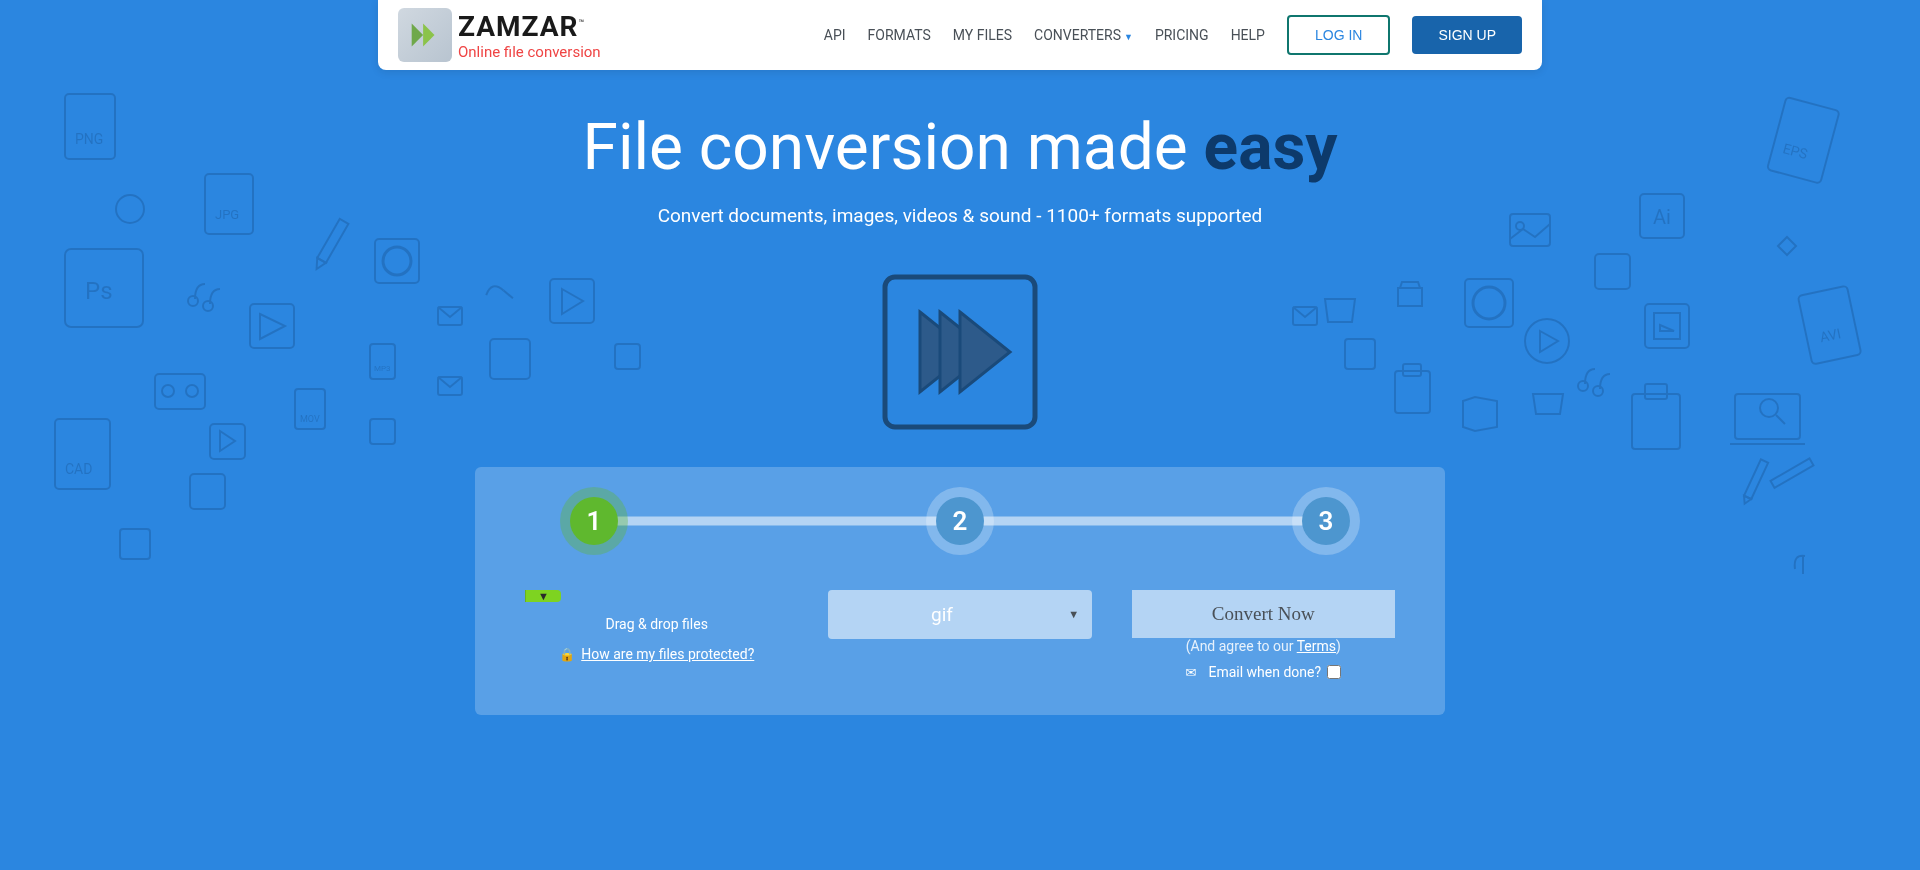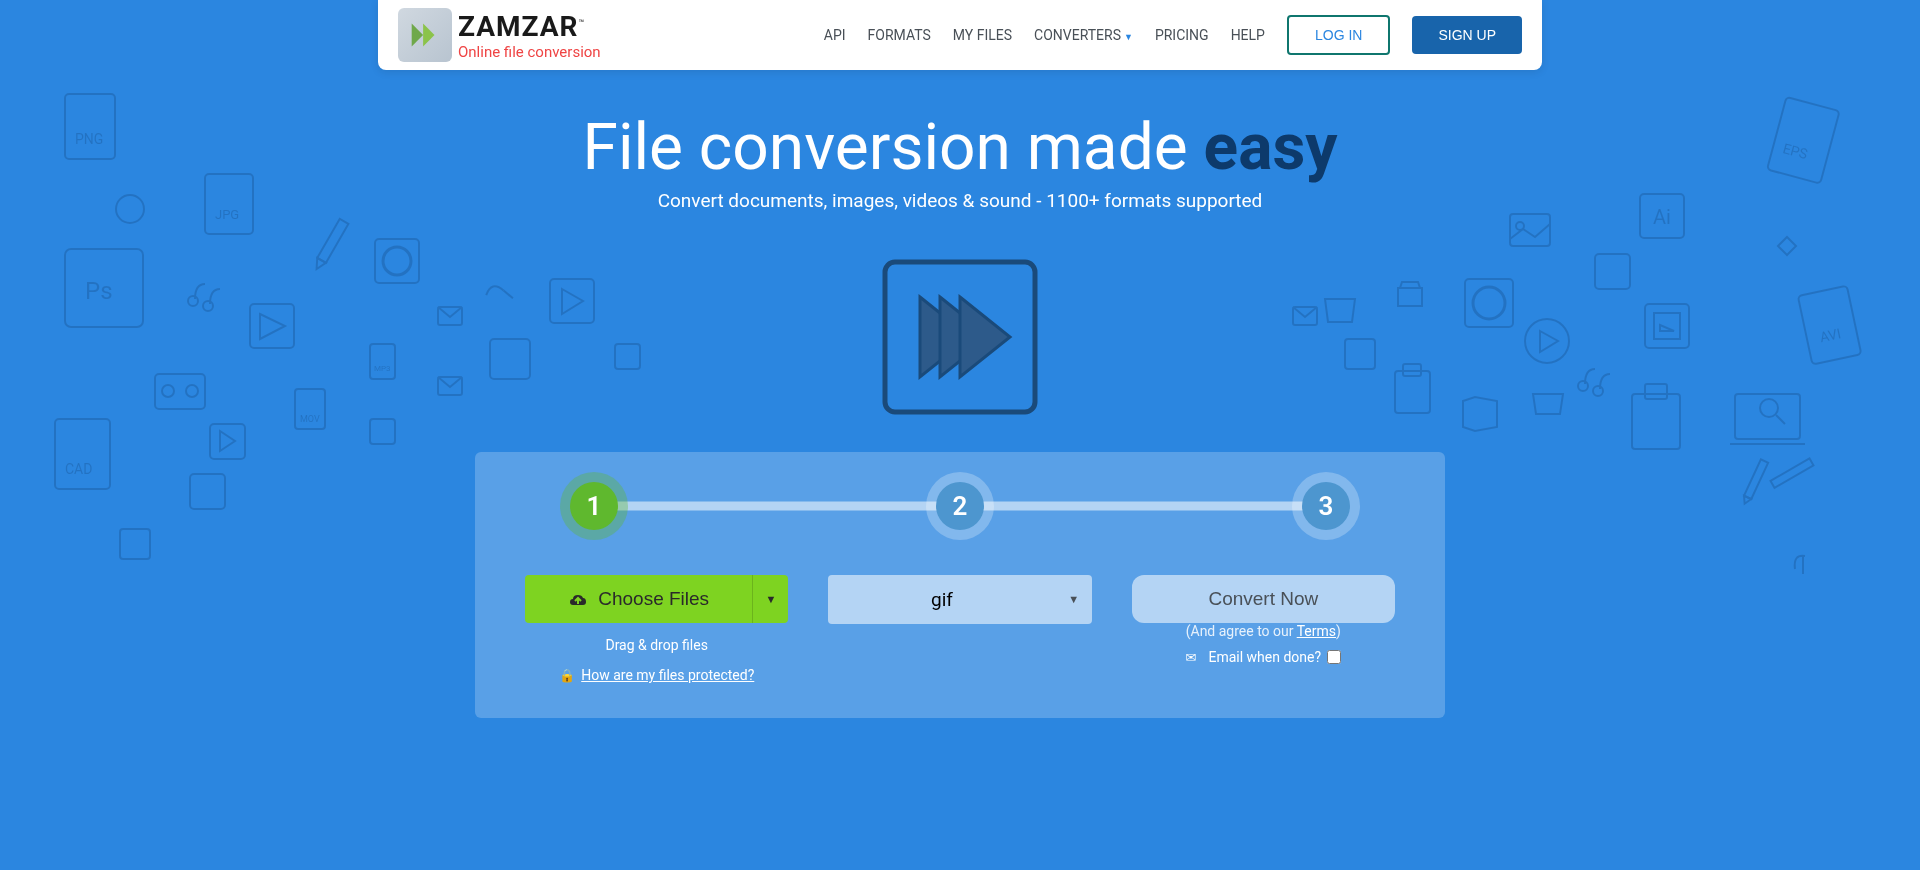--- a/index.html
+++ b/index.html
@@ -13,38 +13,38 @@
 .logo-tm { font-size:9px; vertical-align:super; color:#555;}
 .logo-sub { font-size:15px; color:#ef4444; }
 nav { display:flex; align-items:center; gap:22px; }
 nav a { color:#495057; text-decoration:none; font-size:14px; font-weight:400; }
 .dropdown-caret { font-size:9px; color:#2b86e0; margin-left:3px;}
 .btn-login { border:2px solid #0f766e; color:#2b86e0; background:#fff; padding:10px 26px; border-radius:4px; font-size:14px; cursor:pointer; }
 .btn-signup { background:#1864ab; color:#fff; border:none; padding:11px 26px; border-radius:4px; font-size:14px; cursor:pointer; }
 .hero { text-align:center; padding:40px 20px 20px; position:relative; z-index:2;}
 .hero h1 { font-size:64px; font-weight:400; color:#fff; }
 .hero h1 .easy { color:#0d3a6b; font-weight:700; }
-.hero p { color:#fff; font-size:19px; margin-top:4px; }
+.hero p { color:#fff; font-size:19px; margin-top:19px; }
 .big-icon { width:170px; height:170px; margin:20px auto 30px; position:relative; z-index:2;}
 .big-icon svg { width:100%; height:100%; }
 .panel { background:rgba(255,255,255,0.22); max-width:970px; margin:0 auto; padding:30px 50px 35px; border-radius:6px; position:relative; z-index:2;}
 .steps { display:flex; align-items:center; justify-content:space-between; margin-bottom:45px; position:relative; padding:0 45px;}
 .step-line { position:absolute; top:50%; left:70px; right:70px; height:9px; background:rgba(255,255,255,0.55); border-radius:5px; transform:translateY(-50%); }
 .step-circle { width:48px; height:48px; border-radius:50%; display:flex; align-items:center; justify-content:center; font-size:26px; font-weight:600; color:#fff; position:relative; z-index:1; }
 .step-circle.active { background:#5fb82e; box-shadow:0 0 0 10px rgba(95,184,46,0.35); }
 .step-circle.inactive { background:#4d96cf; box-shadow:0 0 0 10px rgba(255,255,255,0.25); }
 .actions { display:flex; gap:40px; }
 .action-col { flex:1; display:flex; flex-direction:column; align-items:center; }
 .choose-wrap { display:flex; width:100%; }
 .btn-choose { flex:1; background:#7ed321; color:#2a2a2a; border:none; padding:13px 10px; font-size:19px; border-radius:4px 0 0 4px; cursor:pointer; display:flex; align-items:center; justify-content:center; gap:10px; font-weight:400;}
 .btn-choose-drop { width:36px; background:#7ed321; border:none; border-left:1px solid rgba(0,0,0,0.15); border-radius:0 4px 4px 0; cursor:pointer; display:flex; align-items:center; justify-content:center; color:#2a2a2a; font-size:11px;}
 .format-select { width:100%; display:flex; background:rgba(255,255,255,0.55); border-radius:4px; }
-.format-val { flex:1; text-align:center; padding:13px 10px; font-size:19px; color:#000000; }
+.format-val { flex:1; text-align:center; padding:13px 10px; font-size:19px; color:#ffffff; }
 .format-caret { width:36px; display:flex; align-items:center; justify-content:center; color:#495057; font-size:11px; cursor:pointer;}
-.btn-convert { width:100%; background:rgba(255,255,255,0.55); color:#495057; border:none; padding:13px 10px; font-size:19px; border-radius:12px; cursor:pointer; }
+.btn-convert { width:100%; background:rgba(255,255,255,0.55); color:#495057; border:none; padding:13px 10px; font-size:19px; border-radius:0; cursor:pointer;font-family:Liberation Serif, serif; }
 .hint { color:#fff; font-size:14px; margin-top:14px; }
 .hint a { color:#fff; text-decoration:underline; }
 .hint.small { font-size:14px; }
 .lock-ic { font-size:13px; margin-right:6px;}
 .mail-ic { font-size:13px; margin-right:6px;}
 .terms { color:rgba(255,255,255,0.85); font-size:14px; margin-top:0;}
 .terms a { color:#fff; text-decoration:underline;}
 .email-row { color:#fff; font-size:14px; margin-top:10px; display:flex; align-items:center; gap:6px;}
 input[type=checkbox]{ width:14px; height:14px;}
 .bg-doodles { position:absolute; top:79px; left:0; right:0; height:500px; pointer-events:none; z-index:1; opacity:0.22; overflow:hidden;}
@@ -271,27 +271,20 @@
 <div class="panel">
   <div class="steps">
     <div class="step-line"></div>
     <div class="step-circle active">1</div>
     <div class="step-circle inactive">2</div>
     <div class="step-circle inactive">3</div>
   </div>
   <div class="actions">
     <div class="action-col">
       <div class="choose-wrap">
-        <button class="btn-choose">
-          <svg width="20" height="18" viewBox="0 0 20 18">
-                <path d="M15,8 Q18,8 18,12 Q18,15 15,15 L5,15 Q2,15 2,12 Q2,9 5,9 Q5,5 10,5 Q14,5 15,8 Z" fill="#2a2a2a"></path>
-                <path d="M10,14 L10,9 M7,11 L10,8 L13,11" stroke="#7ed321" stroke-width="2" fill="none"></path>
-              </svg>
-          <span>Choose Files</span>
-        </button>
         <button class="btn-choose-drop">▼</button>
       </div>
       <div class="hint">Drag &amp; drop files</div>
       <div class="hint small"><span class="lock-ic">🔒</span><a>How are my files protected?</a></div>
     </div>
     <div class="action-col">
       <div class="format-select">
         <div class="format-val">gif</div>
         <div class="format-caret">▼</div>
       </div>

